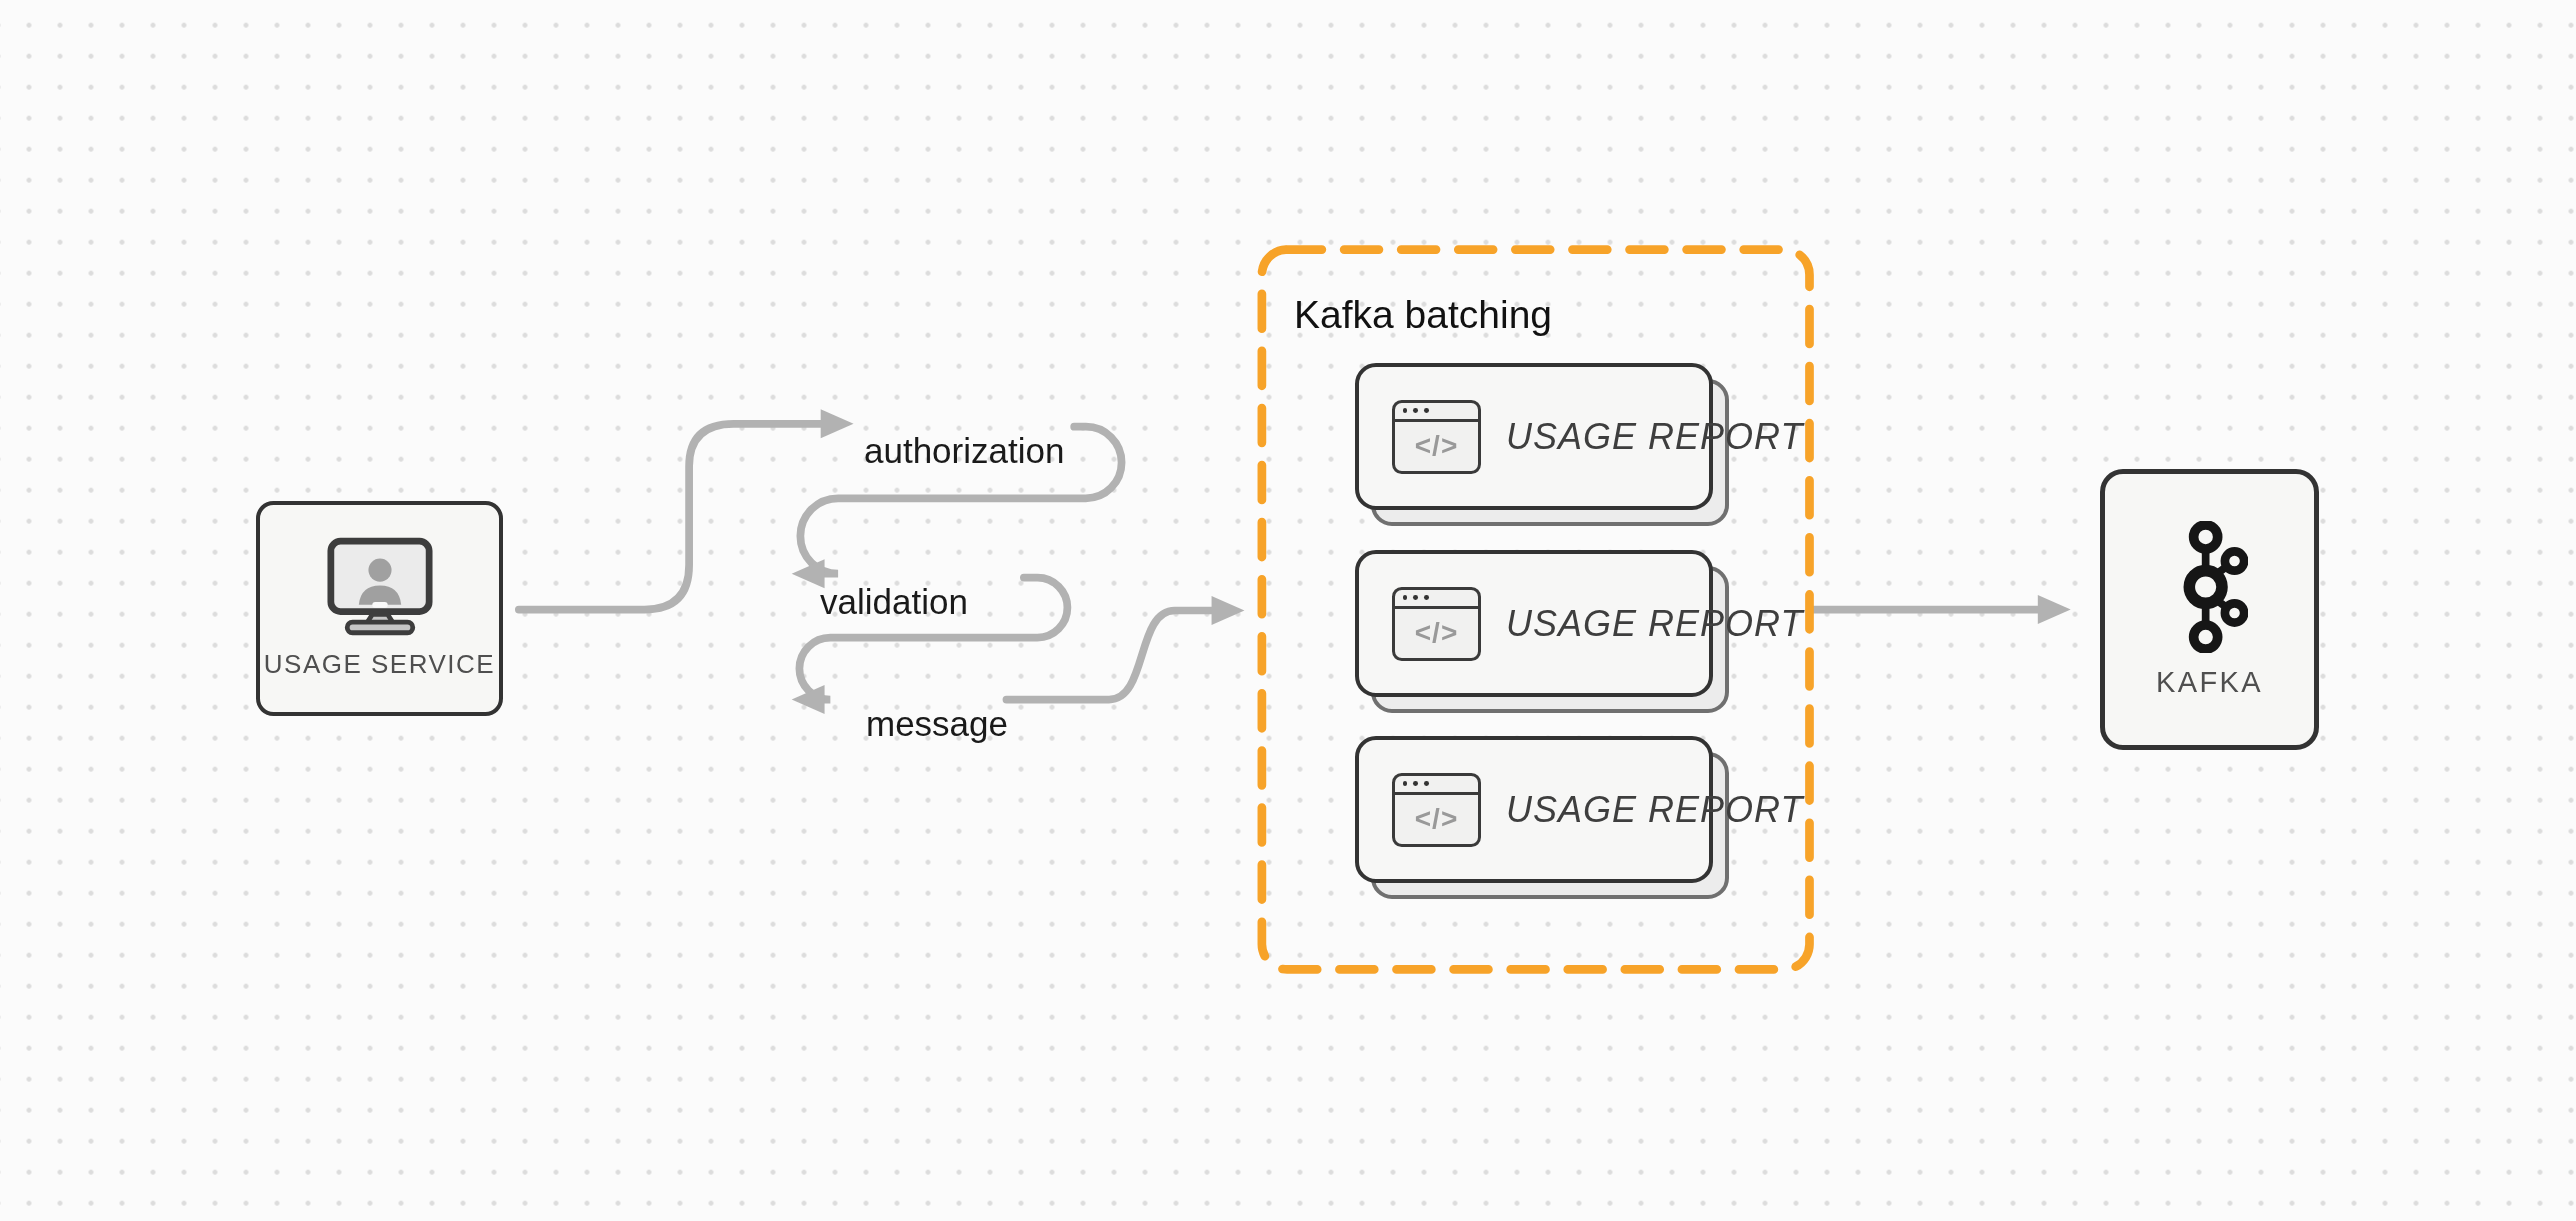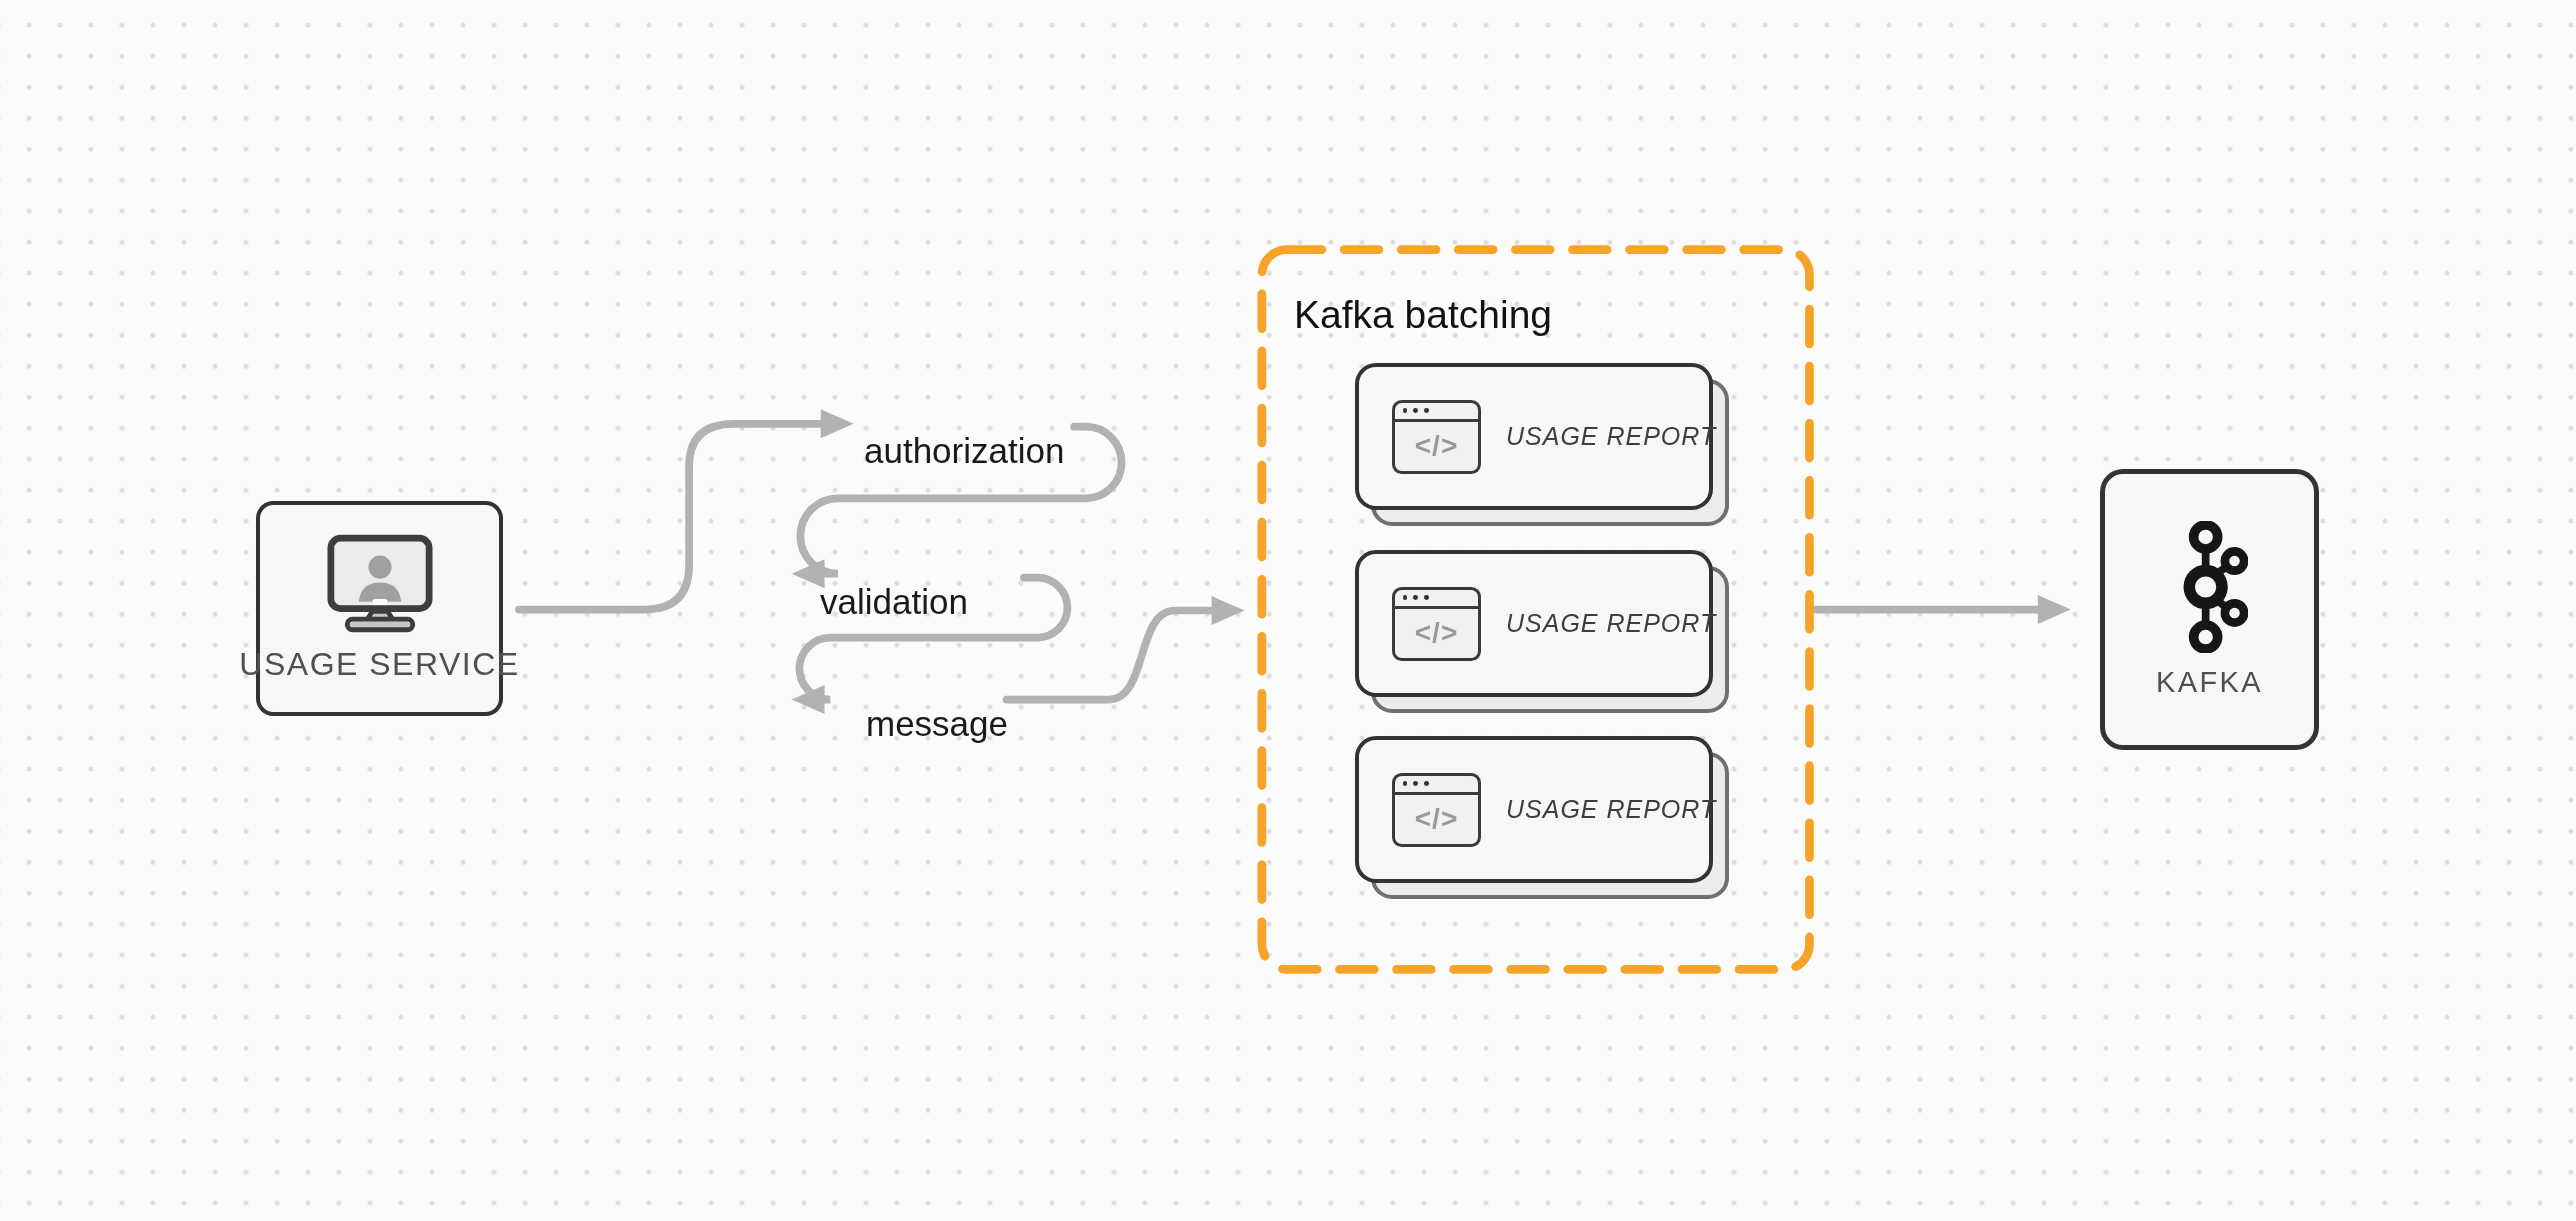--- a/index.html
+++ b/index.html
@@ -77,21 +77,21 @@
   .browser-bar {
     height: 19.4px; border-bottom: 3.9px solid #3A3A3A;
     display: flex; align-items: center; gap: 5.8px; padding-left: 7.7px;
   }
   .browser-dot { width: 4.8px; height: 4.8px; border-radius: 50%; background: #333333; }
   .browser-body {
     flex: 1; display: flex; align-items: center; justify-content: center;
     color: #999999; font-size: 28px; font-weight: 600; letter-spacing: 1px;
   }
   .card-label {
-    font-style: italic; font-size: 25px; font-weight: 500;
+    font-style: italic; font-size: 36px; font-weight: 500;
     color: #3E3E3E; letter-spacing: 1px; white-space: nowrap;
   }
 </style>
 </head>
 <body>
 
 <svg class="connectors" width="2576" height="1221" viewBox="0 0 2662 1262">
   <defs>
     <marker id="arrow" markerUnits="userSpaceOnUse" markerWidth="38" markerHeight="34" refX="3" refY="16" orient="auto">
       <path d="M1,1 L35,16 L1,31 Z" fill="#B2B2B2"></path>
@@ -113,21 +113,21 @@
 
 <div class="node" style="left:256px; top:501px; width:247px; height:215px;">
   <svg width="106" height="99" viewBox="0 0 110 102">
     <rect x="4" y="4" width="102" height="73" rx="10" fill="#EBEBEB" stroke="#3D3D3D" stroke-width="7"></rect>
     <circle cx="55" cy="34" r="12" fill="#A0A0A0"></circle>
     <path d="M33 70 Q35 50 55 50 Q75 50 77 70 Z" fill="#A0A0A0"></path>
     <rect x="47" y="67" width="16" height="6" rx="3" fill="#FAFAFA"></rect>
     <path d="M47 80 H63 L70 91 H40 Z" fill="#C6C6C6" stroke="#3D3D3D" stroke-width="5" stroke-linejoin="round"></path>
     <rect x="21" y="88" width="68" height="11" rx="5.5" fill="#C6C6C6" stroke="#3D3D3D" stroke-width="5"></rect>
   </svg>
-  <div class="node-label" style="font-size:32px;">USAGE SERVICE</div>
+  <div class="node-label" style="font-size:26px;">USAGE SERVICE</div>
 </div>
 
 <div class="step-label" style="left:864px; top:409px;">authorization</div>
 <div class="step-label" style="left:820px; top:560px;">validation</div>
 <div class="step-label" style="left:866px; top:682px;">message</div>
 
 <div class="group-title">Kafka batching</div>
 
 <div class="card-wrap" style="top:363px;">
   <div class="card-shadow"></div>

